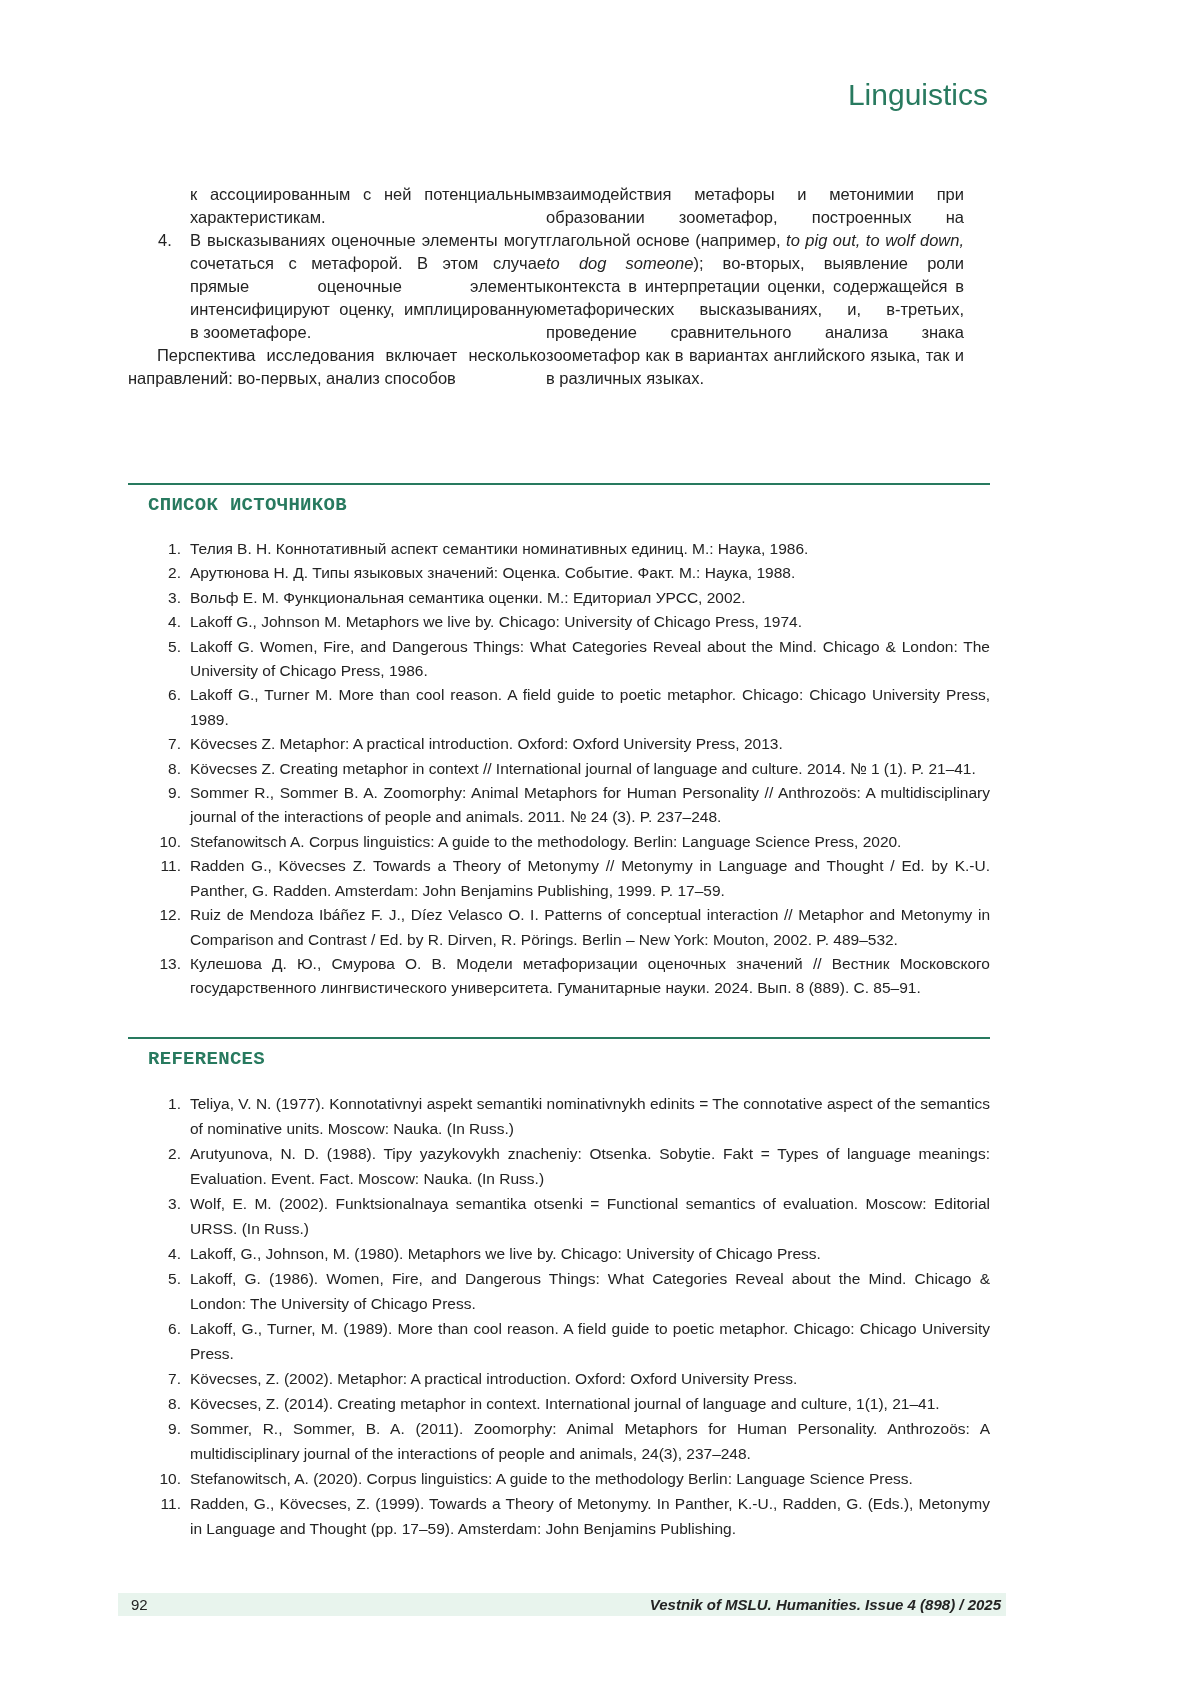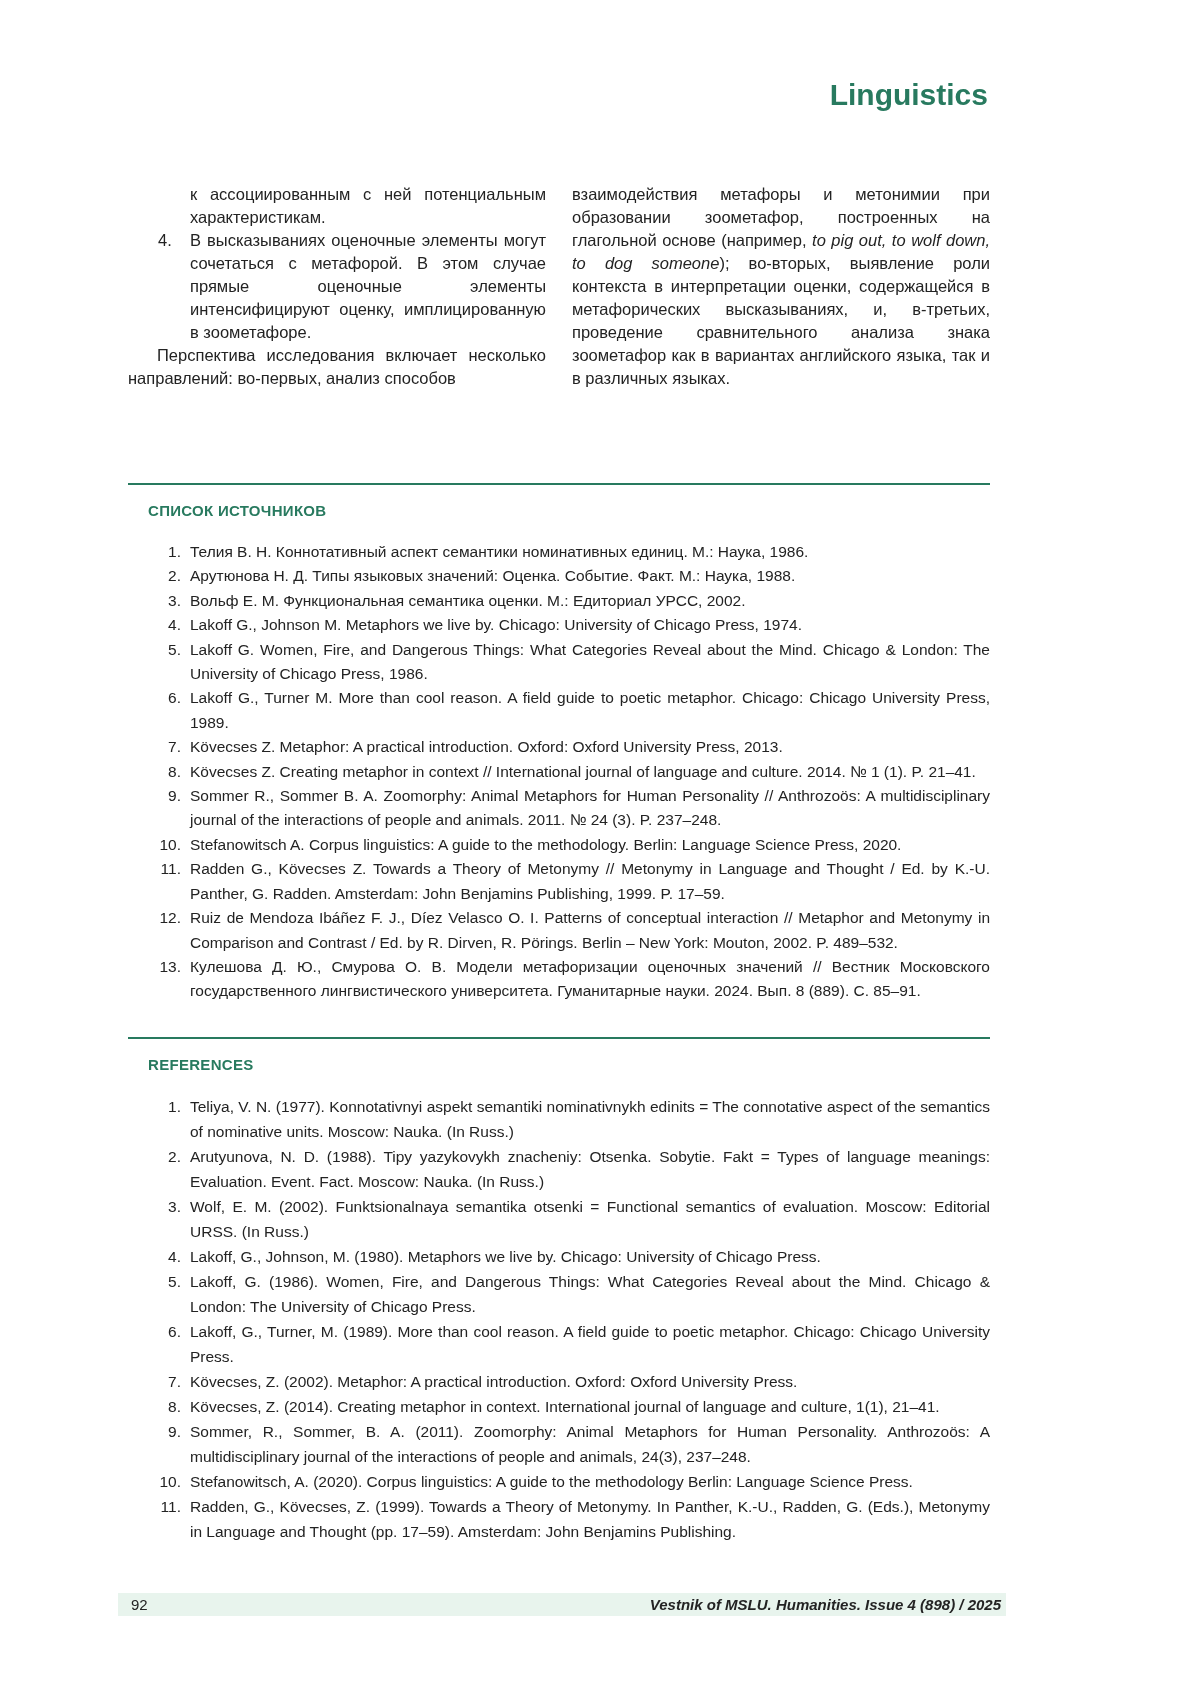--- a/index.html
+++ b/index.html
@@ -14,50 +14,51 @@
     width:1200px;height:1697px;
     background:#ffffff;
     font-family:"Liberation Sans","DejaVu Sans",sans-serif;
     color:var(--ink);
     overflow:hidden;
   }
   .running-head{
     position:absolute;
     top:78px;right:212px;
     font-size:30px;
-    font-weight:700;
+    font-weight:400;
     color:var(--accent);
     text-align:right;
   }
   
   .intro{
     position:absolute;
     top:183px;left:128px;width:862px;
-    display:flex;gap:26px;
+    display:flex;
     font-size:16.5px;line-height:23px;
     text-align:justify;
   }
   .intro .col{width:418px;}
   .carry{margin-left:62px;}
   .item4{position:relative;padding-left:62px;}
   .item4 .num{position:absolute;left:30px;top:0;}
   .para{text-indent:29px;}
   .it{font-style:italic;}
   
   .refsec{
     position:absolute;
     left:128px;width:862px;
   }
   .rule{height:2px;background:var(--accent);}
   .heading{
-    margin:17px 0 0 20px;
-    font-size:15px;
+    margin:9px 0 0 20px;
+    font-size:19px;
     font-weight:bold;
     color:var(--accent);
     letter-spacing:.3px;
+    font-family:Liberation Mono, monospace;
   }
   .reflist{
     margin:21px 0 0 0;padding:0;
     list-style:none;
     font-size:15.5px;
   }
   .sources-list{line-height:24.4px;}
   .references-list{line-height:25px;}
   .refitem{
     position:relative;

